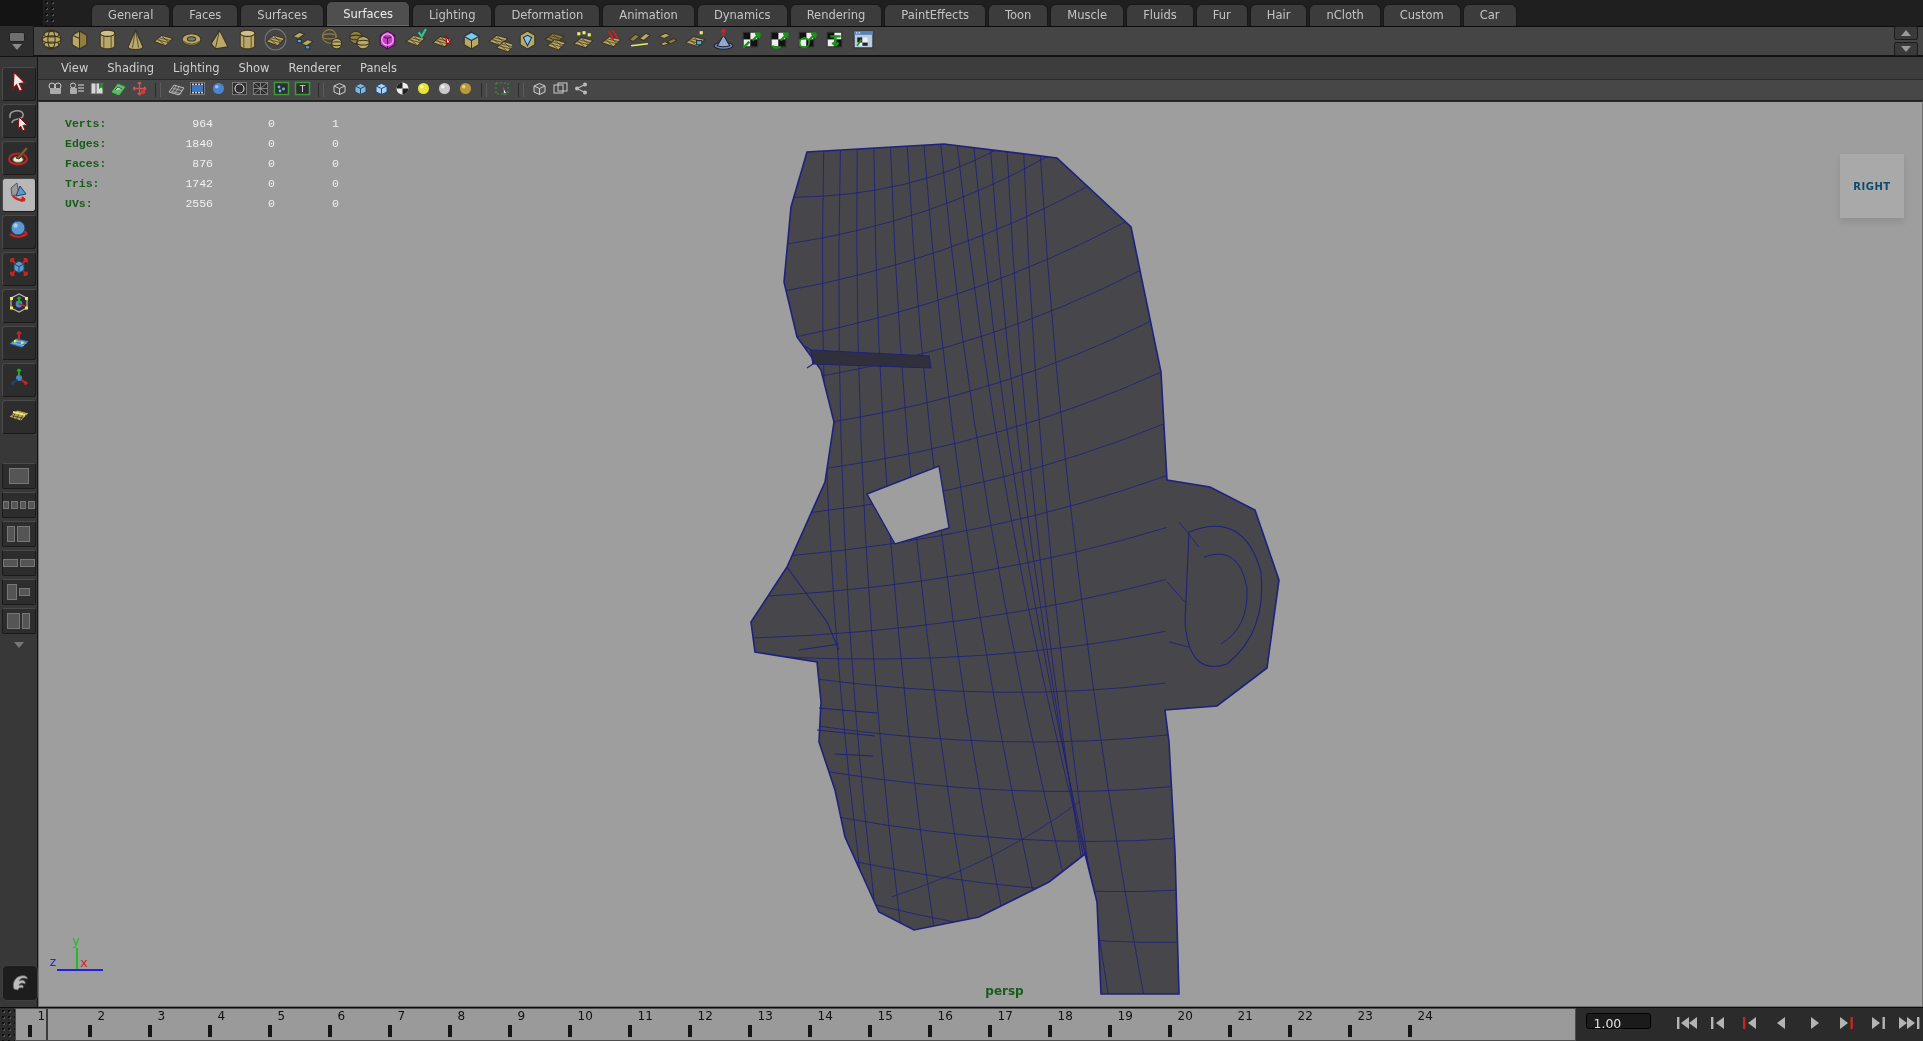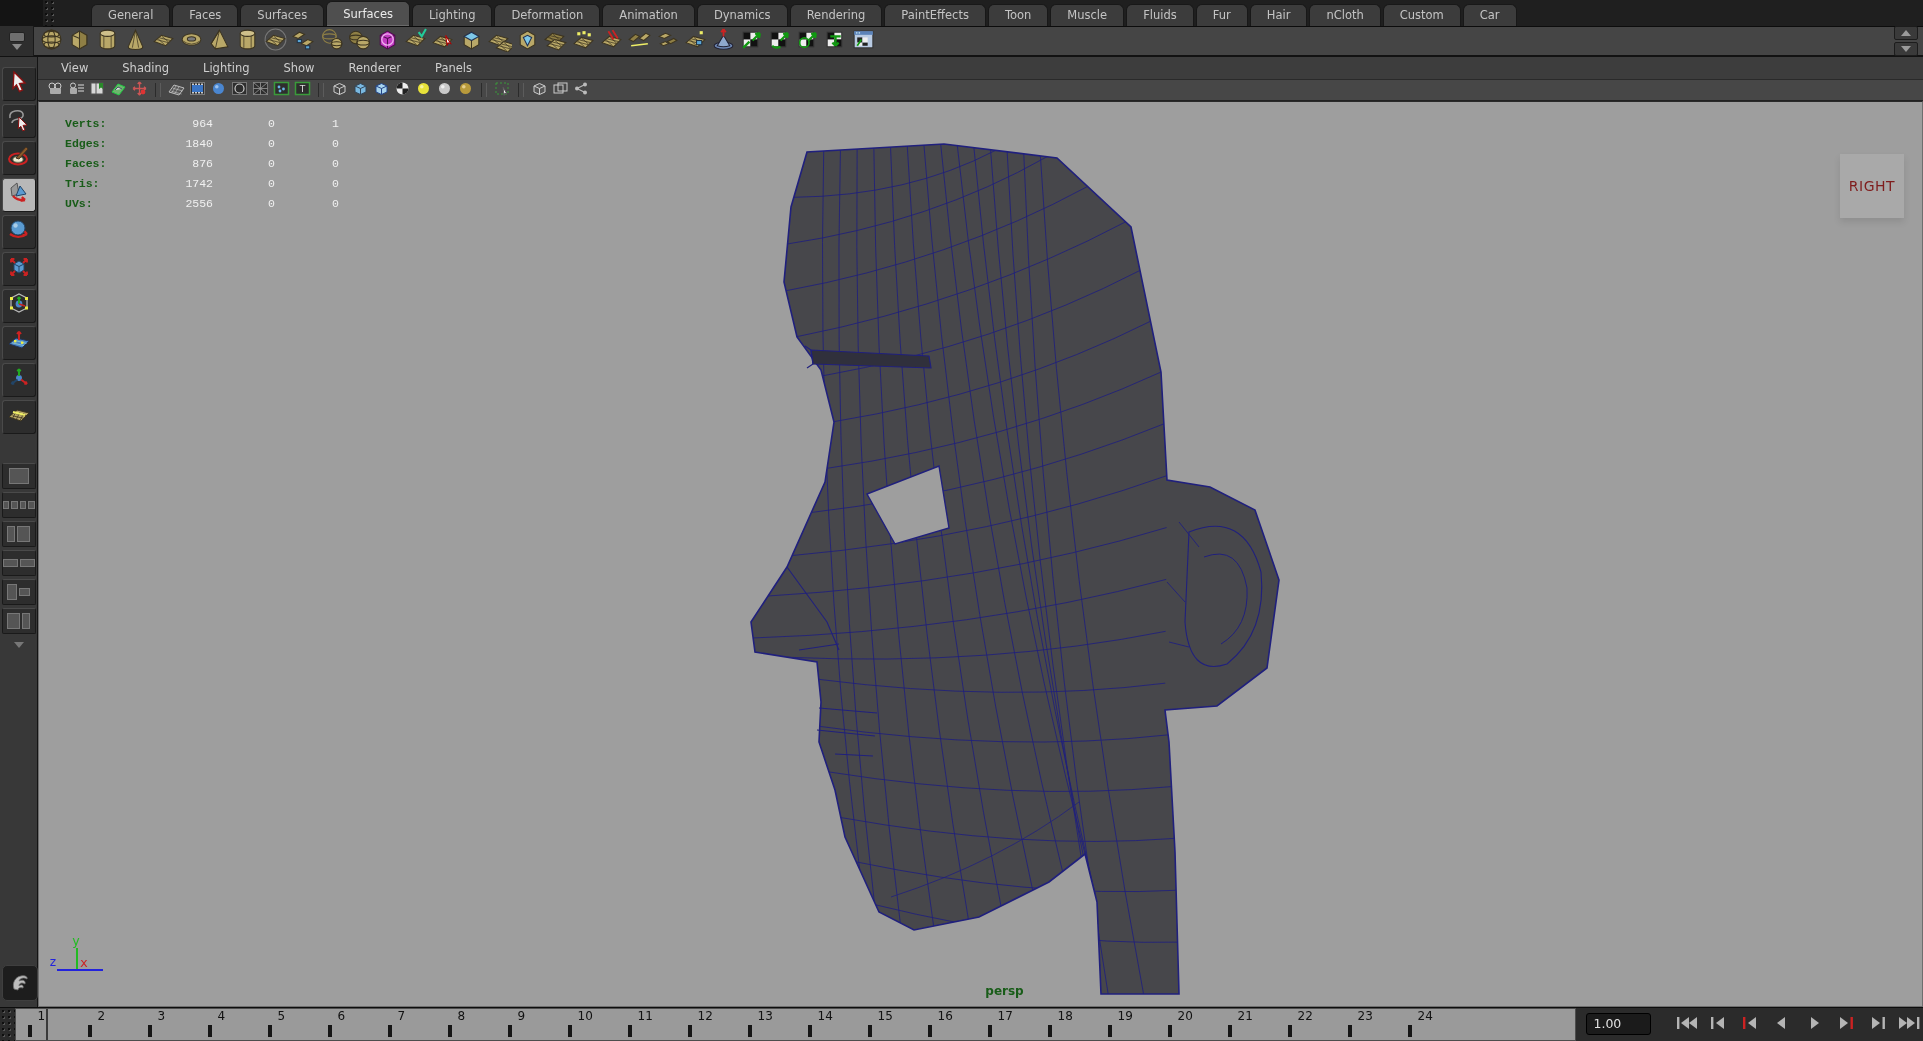--- a/index.html
+++ b/index.html
@@ -42,53 +42,53 @@
   .tool-btn.active{background:#b8b8b8;}
   .layout-btns{margin-top:26px;display:flex;flex-direction:column;gap:3px;}
   .layout-btn{width:32px;height:24px;background:#2d2d2d;border:1px solid #1a1a1a;border-top-color:#4a4a4a;
               border-radius:2px;display:flex;align-items:center;justify-content:center;gap:2px;}
   .layout-btn .pane{background:#555;border:1px solid #777;}
   .toolbox-caret{margin-top:8px;width:0;height:0;border-left:5px solid transparent;border-right:5px solid transparent;border-top:6px solid #777;}
   .mascot-btn{position:absolute;bottom:6px;left:2px;width:34px;height:34px;background:#1d1d1d;border:1px solid #3f3f3f;
               border-radius:5px;display:flex;align-items:center;justify-content:center;}
   
   .panel{flex:1;display:flex;flex-direction:column;background:#3d3d3d;}
-  .panel-menubar{height:22px;background:#3d3d3d;display:flex;align-items:center;padding-left:14px;gap:16px;
+  .panel-menubar{height:22px;background:#3d3d3d;display:flex;align-items:center;padding-left:14px;gap:1px;
                  border-bottom:1px solid #2a2a2a;}
   .panel-menu-item{font-size:11.5px;color:#cfcfcf;padding:2px 9px;border-radius:2px;}
   .panel-toolbar{height:20px;background:#474747;display:flex;align-items:center;padding-left:8px;
                  border-bottom:1px solid #222;}
   .pt-group{display:flex;align-items:center;gap:2px;margin-right:6px;}
   .pt-sep{width:4px;height:14px;border-left:1px solid #2b2b2b;border-right:1px solid #5c5c5c;margin-right:6px;}
   .pt-icon{width:19px;height:16px;display:flex;align-items:center;justify-content:center;border-radius:2px;}
   
   .viewport{flex:1;position:relative;background:#9e9e9e;border:1px solid #6e6e6e;border-top-color:#2a2a2a;box-sizing:border-box;overflow:hidden;}
   .mesh-svg{position:absolute;left:0;top:0;}
   .hud{position:absolute;left:26px;top:12px;font-family:Liberation Mono, monospace;
        font-size:11.5px;line-height:20px;}
   .hud-row{display:grid;grid-template-columns:70px 78px 62px 64px;}
   .hud-label{color:#185c18;font-weight:bold;}
   .hud-val{color:#f0f0f0;text-align:right;}
   .viewcube{position:absolute;right:18px;top:52px;width:64px;height:64px;background:rgba(255,255,255,0.12);
             box-shadow:0 4px 7px rgba(0,0,0,0.10);display:flex;align-items:center;justify-content:center;}
-  .viewcube span{color:#7f1d1d;font-weight:normal;font-size:14px;letter-spacing:0.5px;}
+  .viewcube span{color:#0c4a6e;font-weight:bold;font-size:10px;letter-spacing:0.5px;}
   .persp-label{position:absolute;left:0;right:0;bottom:8px;text-align:center;
                color:#185c18;font-size:12px;font-weight:bold;padding-left:48px;}
   .axis{position:absolute;left:8px;bottom:22px;width:70px;height:50px;font-size:12px;font-family:"DejaVu Sans Mono",monospace;}
   
   .bottom-row{position:absolute;left:0;bottom:0;width:1923px;height:34px;background:#2b2b2b;
               border-top:1px solid #0d0d0d;box-sizing:border-box;display:flex;align-items:stretch;}
   .tl-handle{width:15px;height:100%;}
   .timeline{width:1607px;background:#9a9a9a;position:relative;display:flex;border:1px solid #4d4d4d;box-sizing:border-box;}
   .tl-cell{width:60px;position:relative;color:#111;font-size:12px;}
   .tl-num{position:absolute;left:22px;top:0px;}
   .tl-tick{position:absolute;left:12px;bottom:3px;width:4px;height:12px;background:#161616;}
   .tl-current{position:absolute;left:30px;top:0;width:2px;height:100%;background:#3a3a3a;}
   .tl-tail{flex:1;}
-  .time-field{width:66px;height:22px;margin:5px 8px 0 10px;background:#1b1b1b;border:1px solid #000;
+  .time-field{width:66px;height:16px;margin:5px 8px 0 10px;background:#1b1b1b;border:1px solid #000;
               border-radius:3px;color:#e0e0e0;font-size:12.5px;padding:2px 6px 0 6px;box-sizing:border-box;}
   .playback{display:flex;align-items:center;gap:6px;padding-left:14px;}
   .pb-btn{width:26px;height:24px;display:flex;align-items:center;justify-content:center;border-radius:3px;}
 </style>
 </head>
 <body>
 
 <div class="tabs-row">
   <div class="tabs-handle dots"></div>
   <div class="tabs-widgetpad"></div>

